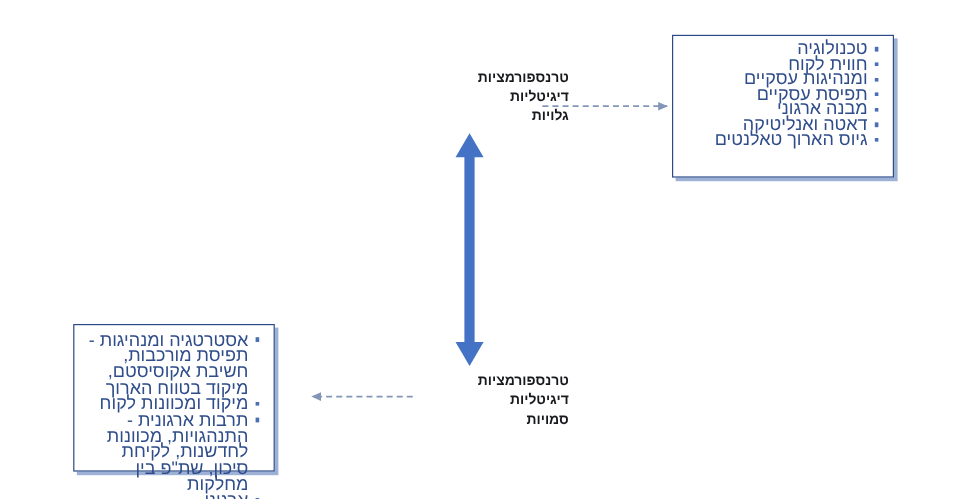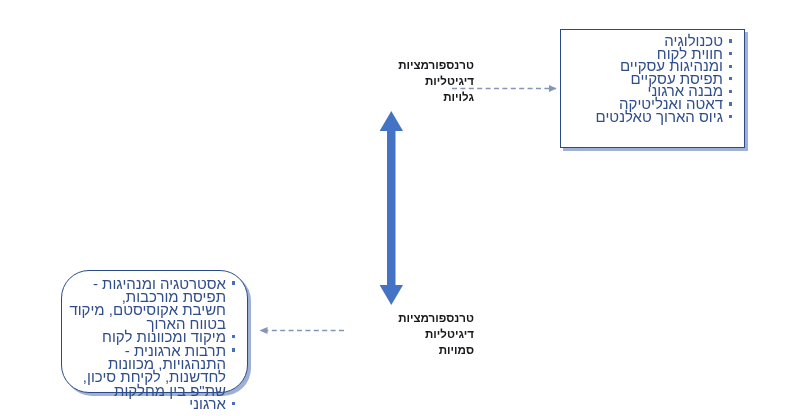--- a/index.html
+++ b/index.html
@@ -68,23 +68,22 @@
     left: 560px;
     top: 29px;
     width: 185px;
     height: 119px;
   }
   #box-visible .callout-inner { padding-top: 5px; }
 
   #box-hidden {
     left: 61px;
     top: 270px;
-    width: 187px;
+    width: 168px;
     height: 123px;
-    border-radius: 28px;
   }
   #box-hidden ul.bullets li {
     line-height: 13.2px;
     margin-bottom: 0.5px;
   }
 
   
   .center-label {
     position: absolute;
     text-align: right;

